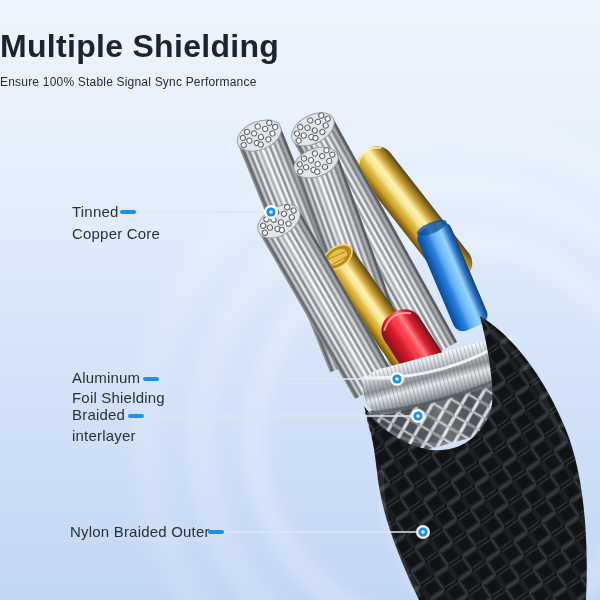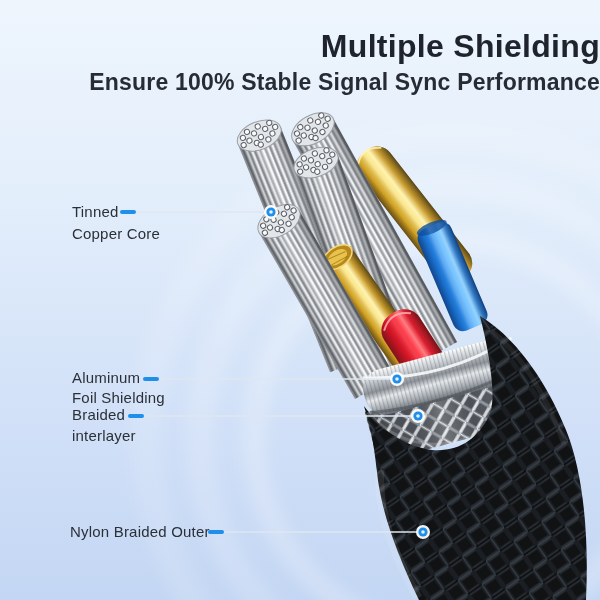--- a/index.html
+++ b/index.html
@@ -1,27 +1,27 @@
 <!DOCTYPE html>
 <html><head>
 <meta charset="utf-8">
 <style>
   html,body{margin:0;padding:0;}
   .stage{
     position:relative;width:600px;height:600px;overflow:hidden;
     background:linear-gradient(180deg,#eef5fd 0%,#e3eefb 32%,#d2e1f8 68%,#c3d6f3 100%);
     font-family:"Liberation Sans",sans-serif;
   }
-  .hdr{position:absolute;top:0;left:0;width:600px;text-align:right;}
+  .hdr{position:absolute;top:0;left:0;width:600px;text-align:left;}
   .hdr h1{
     margin:28px 0 0 0;font-size:32px;line-height:36px;font-weight:800;
     color:#1f232b;letter-spacing:.3px;
   }
   .hdr p{
-    margin:8px 0 0 0;font-size:23px;line-height:20px;font-weight:700;
+    margin:8px 0 0 0;font-size:12px;line-height:20px;font-weight:400;
     color:#272b33;letter-spacing:.2px;
   }
   svg{position:absolute;top:0;left:0;}
   .lbl{font-size:15px;font-weight:400;fill:#2b3038;letter-spacing:.2px;}
   .leader{stroke:#dfe6f0;stroke-width:1.6;fill:none;}
   .dash{stroke:#1e8fea;stroke-width:4;stroke-linecap:round;fill:none;}
 </style>
 </head>
 <body>
 

